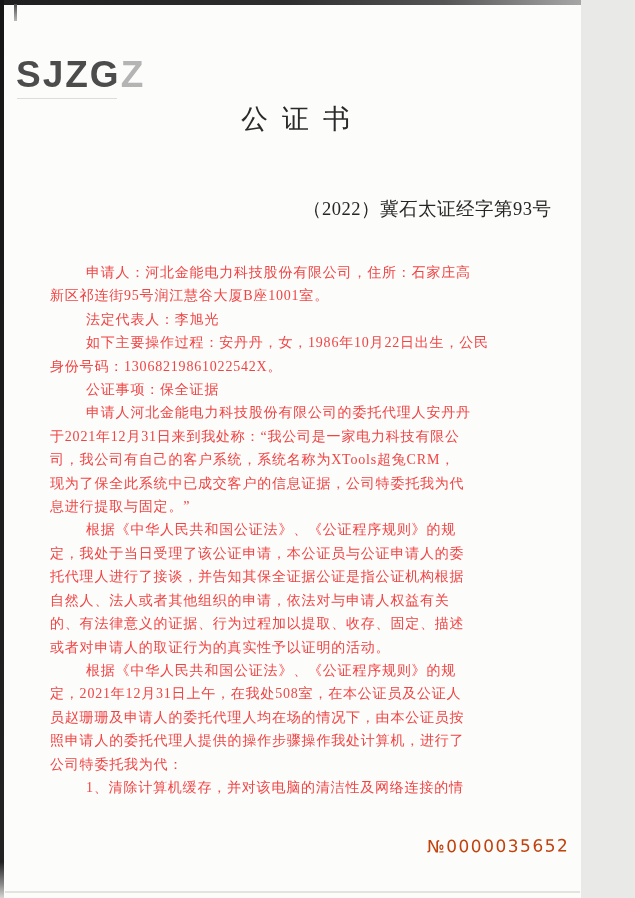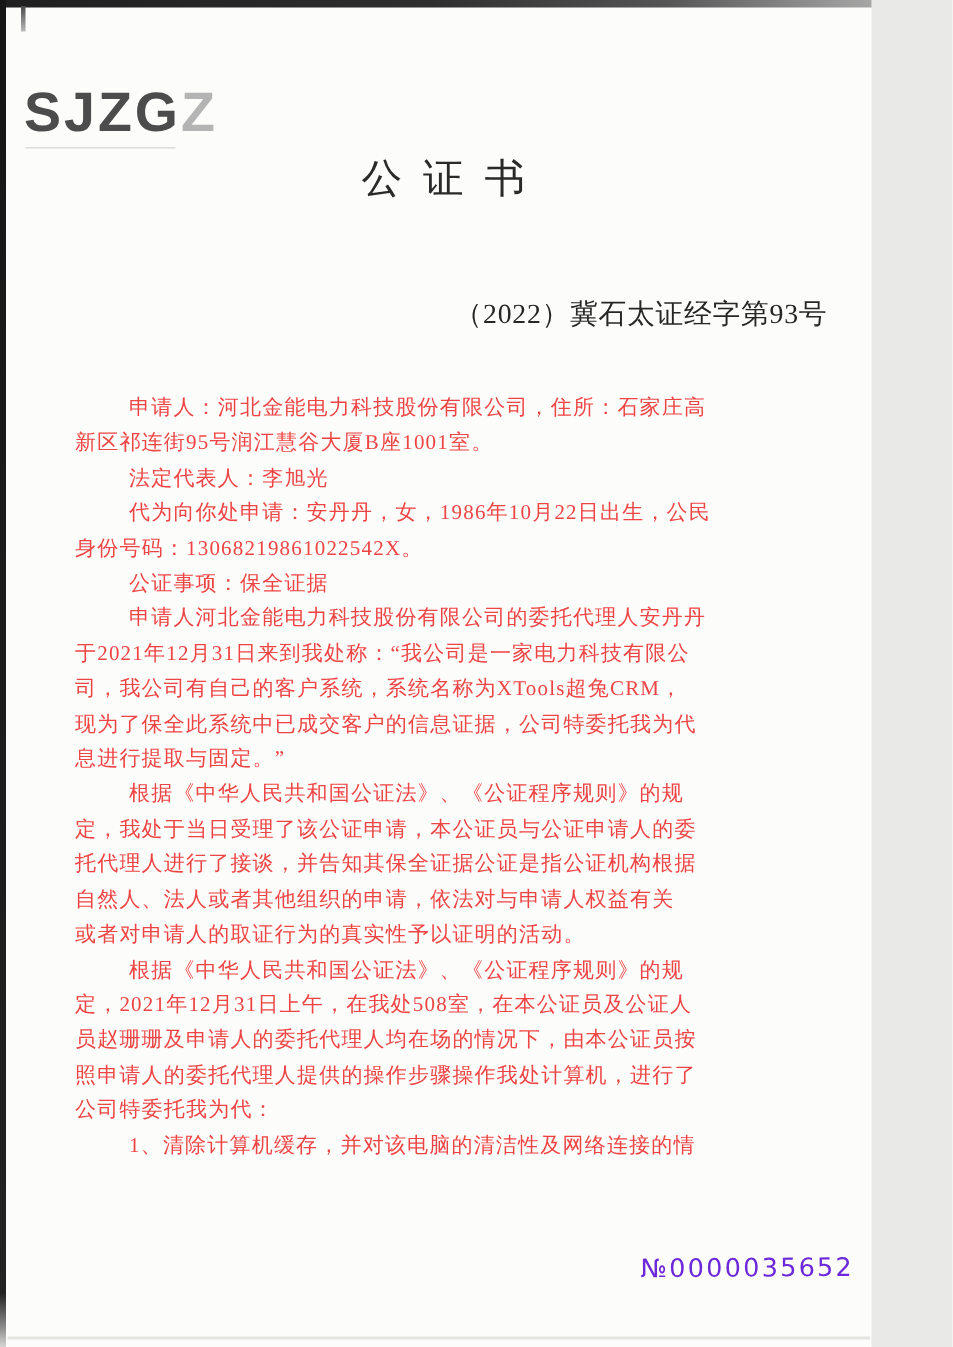--- a/index.html
+++ b/index.html
@@ -95,36 +95,37 @@
   <div class="stamp-underline"></div>
 
   <div class="title">公证书</div>
 
   <div class="doc-number">（2022）冀石太证经字第93号</div>
 
   <div class="body-text">
       <div class="body-line indent">申请人：河北金能电力科技股份有限公司，住所：石家庄高</div>
       <div class="body-line">新区祁连街95号润江慧谷大厦B座1001室。</div>
       <div class="body-line indent">法定代表人：李旭光</div>
-      <div class="body-line indent">代为向你处申请：安丹丹，女，1986年10月22日出生，公民</div>
+      <div class="body-line indent">如下主要操作过程：安丹丹，女，1986年10月22日出生，公民</div>
       <div class="body-line">身份号码：13068219861022542X。</div>
       <div class="body-line indent">公证事项：保全证据</div>
       <div class="body-line indent">申请人河北金能电力科技股份有限公司的委托代理人安丹丹</div>
       <div class="body-line">于2021年12月31日来到我处称：“我公司是一家电力科技有限公</div>
       <div class="body-line">司，我公司有自己的客户系统，系统名称为XTools超兔CRM，</div>
       <div class="body-line">现为了保全此系统中已成交客户的信息证据，公司特委托我为代</div>
       <div class="body-line">息进行提取与固定。”</div>
       <div class="body-line indent">根据《中华人民共和国公证法》、《公证程序规则》的规</div>
       <div class="body-line">定，我处于当日受理了该公证申请，本公证员与公证申请人的委</div>
       <div class="body-line">托代理人进行了接谈，并告知其保全证据公证是指公证机构根据</div>
       <div class="body-line">自然人、法人或者其他组织的申请，依法对与申请人权益有关</div>
+      <div class="body-line">的、有法律意义的证据、行为过程加以提取、收存、固定、描述</div>
       <div class="body-line">或者对申请人的取证行为的真实性予以证明的活动。</div>
       <div class="body-line indent">根据《中华人民共和国公证法》、《公证程序规则》的规</div>
       <div class="body-line">定，2021年12月31日上午，在我处508室，在本公证员及公证人</div>
       <div class="body-line">员赵珊珊及申请人的委托代理人均在场的情况下，由本公证员按</div>
       <div class="body-line">照申请人的委托代理人提供的操作步骤操作我处计算机，进行了</div>
       <div class="body-line">公司特委托我为代：</div>
       <div class="body-line indent">1、清除计算机缓存，并对该电脑的清洁性及网络连接的情</div>
     </div>
 
-  <div class="serial" style="color: #6d28d9;">№0000035652</div>
+  <div class="serial" style="color: #c2410c;">№0000035652</div>
 
 </div>
 
 </body></html>

